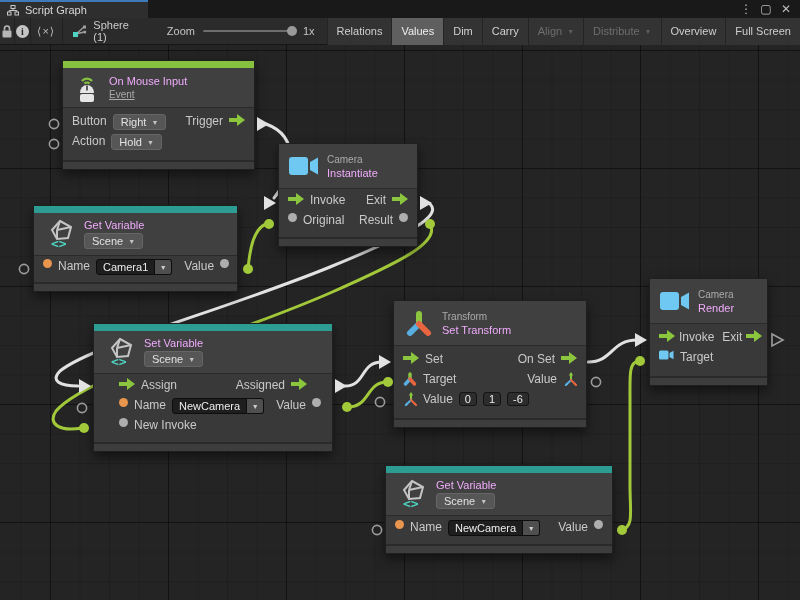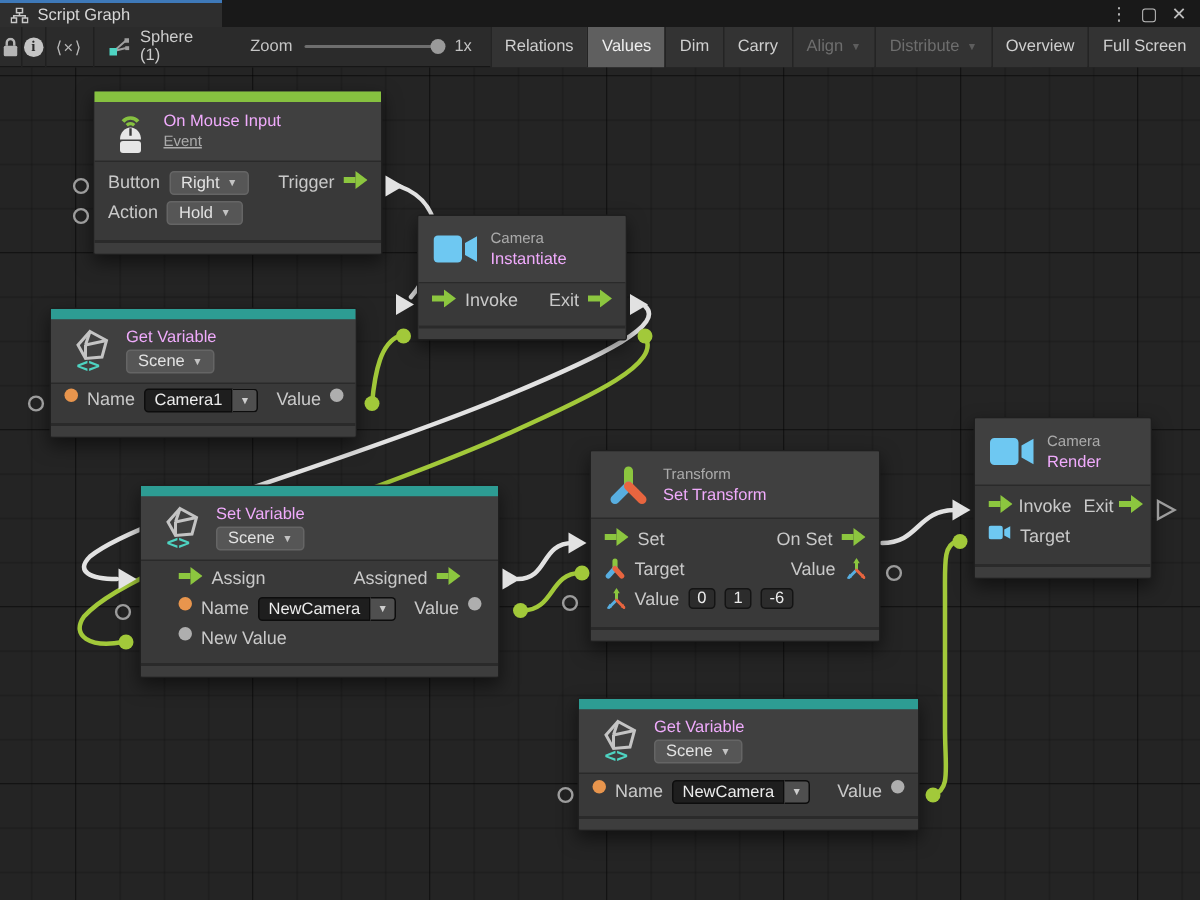--- a/index.html
+++ b/index.html
@@ -215,20 +215,27 @@
               <polygon points="8,0 16,6 8,12" fill="#8cc63f"></polygon>
             </svg>
           <span class="rlabel">Invoke</span>
           <span class="spacer"></span>
           <span class="rlabel">Exit</span>
           <svg class="glyph" width="16" height="12" viewBox="0 0 16 12">
               <rect x="0" y="4" width="8" height="4" fill="#8cc63f"></rect>
               <polygon points="8,0 16,6 8,12" fill="#8cc63f"></polygon>
             </svg>
         </div>
+        <div class="row">
+          <span class="dotport"></span>
+          <span class="rlabel">Original</span>
+          <span class="spacer"></span>
+          <span class="rlabel">Result</span>
+          <span class="dotport"></span>
+        </div>
       </div>
       <div class="nfooter"></div>
     </div>
 
     <div class="node" style="left:33px; top:160px; width:205px;">
       <div class="colorbar teal"></div>
       <div class="nhead" style="height:43px">
         <svg class="glyph" width="32" height="32" viewBox="0 0 32 32">
           <g stroke="#c4c4c4" stroke-width="2" fill="none">
               <path d="M16,3 L27,9 L24,20 L13,21 L8,12 Z"></path>
@@ -298,21 +305,21 @@
           <span class="combo">
             <span class="combo-field">NewCamera</span>
             <span class="combo-btn">▼</span>
           </span>
           <span class="spacer"></span>
           <span class="rlabel">Value</span>
           <span class="dotport"></span>
         </div>
         <div class="row">
           <span class="dotport"></span>
-          <span class="rlabel">New Value</span>
+          <span class="rlabel">New Invoke</span>
         </div>
       </div>
       <div class="nfooter"></div>
     </div>
 
     <div class="node" style="left:393px; top:255px; width:194px;">
       <div class="nhead" style="height:45px">
         <svg class="glyph" width="30" height="30" viewBox="0 0 30 30">
           <g stroke-width="6" stroke-linecap="round">
               <line x1="15" y1="16" x2="15" y2="6" stroke="#8cc63f"></line>

